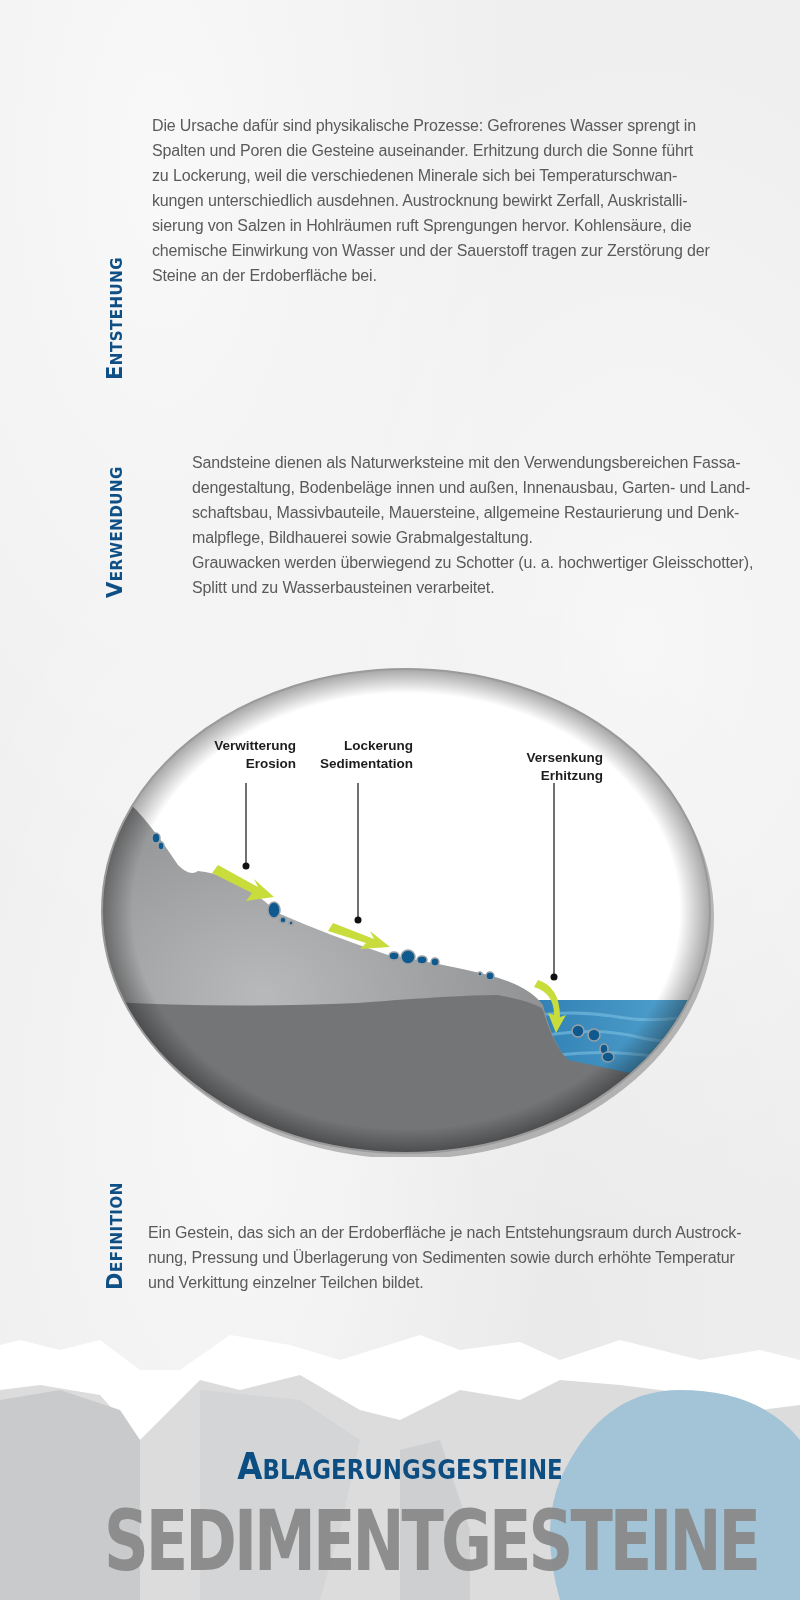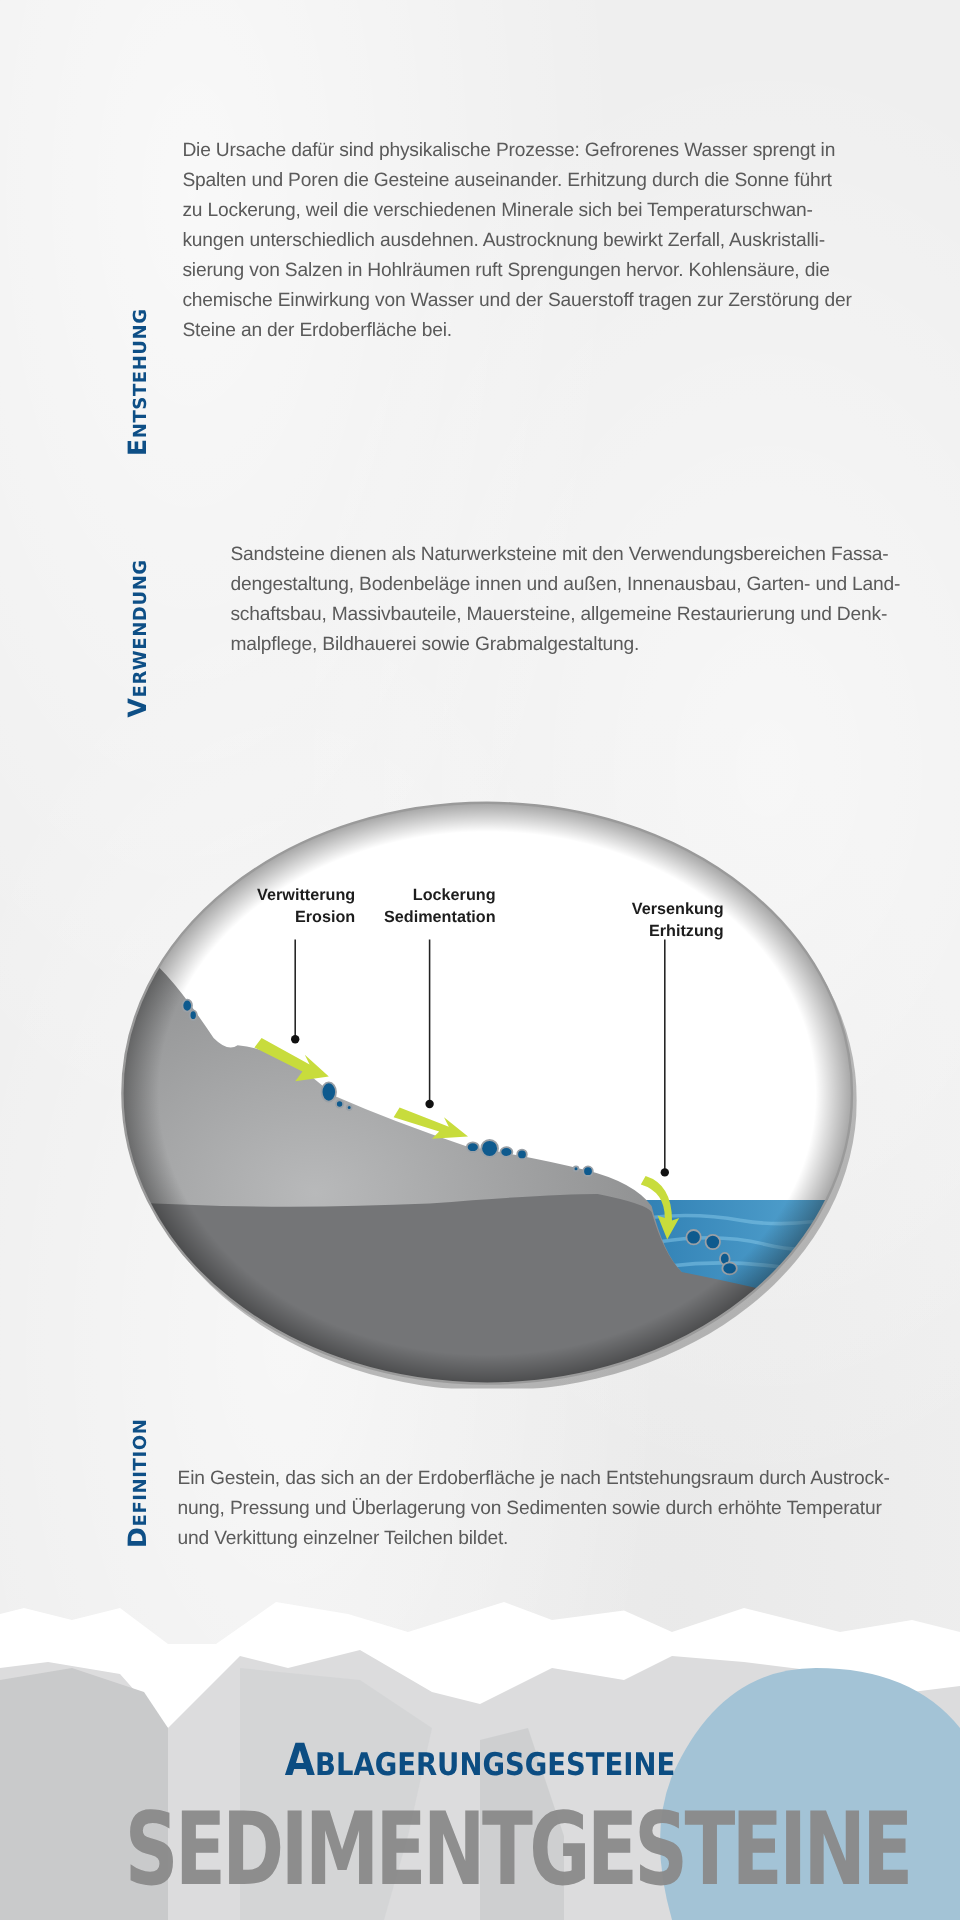--- a/index.html
+++ b/index.html
@@ -62,20 +62,21 @@
 <body>
 
 <div class="side-heading" style="left:103px; top:380px;">Entstehung</div>
 <div class="body-text" style="left:152px; top:113px; width:560px;">
   <p>Die Ursache dafür sind physikalische Prozesse: Gefrorenes Wasser sprengt in Spalten und Poren die Gesteine auseinander. Erhitzung durch die Sonne führt zu Lockerung, weil die verschiedenen Minerale sich bei Temperaturschwan-kungen unterschiedlich ausdehnen. Austrocknung bewirkt Zerfall, Auskristalli-sierung von Salzen in Hohlräumen ruft Sprengungen hervor. Kohlensäure, die chemische Einwirkung von Wasser und der Sauerstoff tragen zur Zerstörung der Steine an der Erdoberfläche bei.</p>
 </div>
 
 <div class="side-heading" style="left:103px; top:598px;">Verwendung</div>
 <div class="body-text" style="left:148px; top:450px; width:565px;margin-left:44px;">
   <p>Sandsteine dienen als Naturwerksteine mit den Verwendungsbereichen Fassa-dengestaltung, Bodenbeläge innen und außen, Innenausbau, Garten- und Land-schaftsbau, Massivbauteile, Mauersteine, allgemeine Restaurierung und Denk-malpflege, Bildhauerei sowie Grabmalgestaltung.</p>
+  <p>Grauwacken werden überwiegend zu Schotter (u. a. hochwertiger Gleisschotter), Splitt und zu Wasserbausteinen verarbeitet.</p>
 </div>
 
 <div class="diagram-wrap">
   <svg width="616" height="492" viewBox="0 0 616 492">
     <defs>
       <clipPath id="oval">
           <ellipse cx="308" cy="246" rx="304" ry="242"></ellipse>
         </clipPath>
       <radialGradient id="hillGrad" cx="0.35" cy="0.55" r="0.7">
         <stop offset="0" stop-color="#b8b9ba"></stop>

